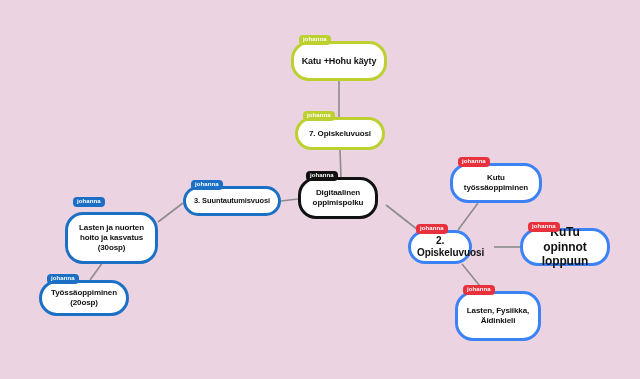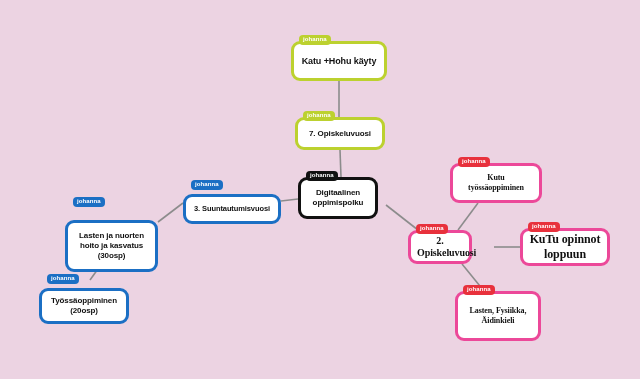--- a/index.html
+++ b/index.html
@@ -24,21 +24,21 @@
     position: absolute;
     left: 0; top: 0;
     width: 640px;
     height: 379px;
     pointer-events: none;
   }
   .node {
     position: absolute;
     box-sizing: border-box;
     background: #ffffff;
-    border-radius: 9px;
+    border-radius: 18px;
     display: flex;
     align-items: center;
     justify-content: center;
     text-align: center;
     font-weight: bold;
     color: #111111;
     line-height: 1.22;
     letter-spacing: -0.1px;
     padding: 4px 6px;
   }
@@ -54,25 +54,25 @@
     font-size: 6px;
     font-weight: bold;
     line-height: 9px;
     height: 10px;
     padding: 0 4px;
     letter-spacing: 0.1px;
     white-space: nowrap;
     z-index: 5;
   }
   
-  .theme-blue   { border: 3px solid #1b6fc4; margin-top: 8px; }
+  .theme-blue   { border: 3px solid #1b6fc4; }
   .tag-blue     { background: #1b6fc4; }
   .theme-green  { border: 3px solid #bcd12f; }
   .tag-green    { background: #bcd12f; }
-  .theme-red    { border: 3px solid #ec4899; font-family: Liberation Serif, serif; }
+  .theme-red    { border: 3px solid #3b82f6; }
   .tag-red      { background: #e8313c; }
   .theme-black  { border: 3px solid #111111; }
   .tag-black    { background: #111111; }
 </style>
 </head>
 <body>
 
 <div id="canvas">
   <svg id="edges" viewBox="0 0 640 379">
       <line x1="339" y1="81" x2="339" y2="117" stroke="#8c8c8c" stroke-width="1.6"></line>

